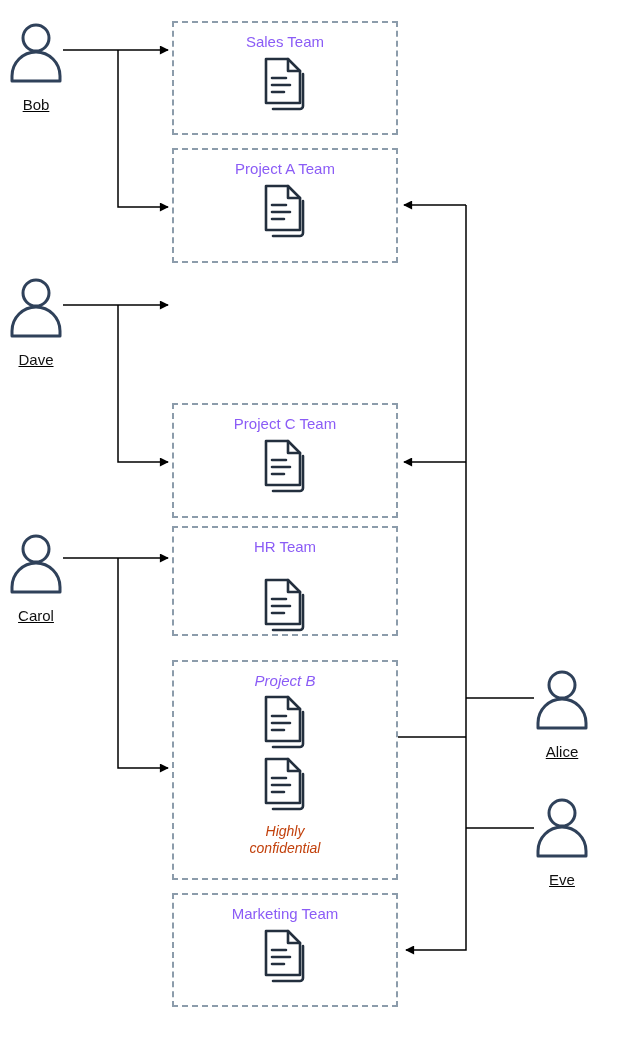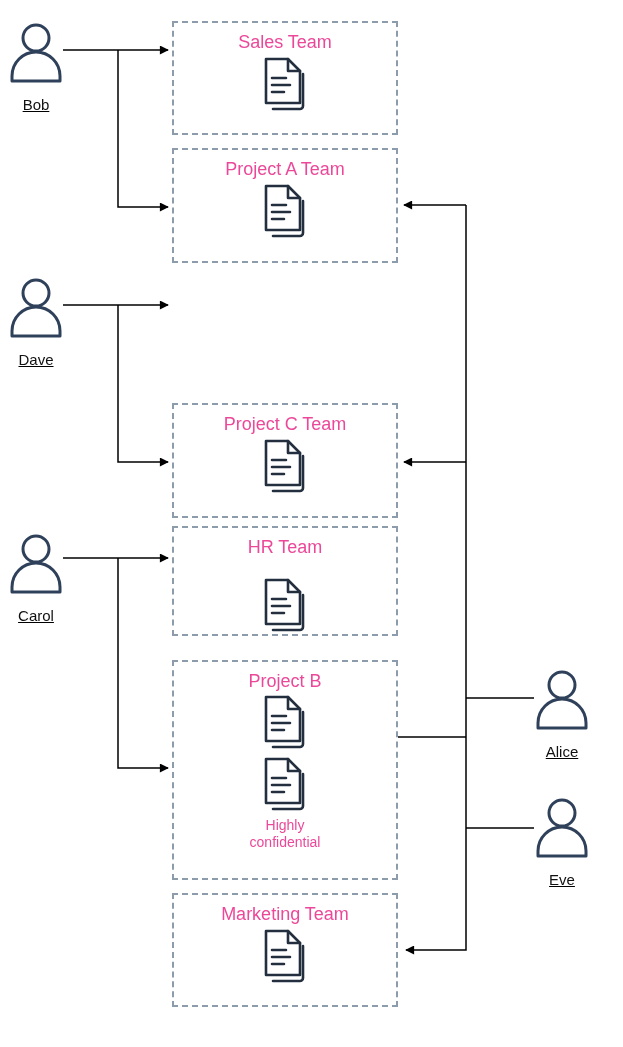--- a/index.html
+++ b/index.html
@@ -23,42 +23,42 @@
     width: 226px;
     box-sizing: border-box;
     border: 2px dashed #8c9cab;
     background: #ffffff;
     display: flex;
     flex-direction: column;
     align-items: center;
     padding-top: 9px;
   }
   .team-label {
-    font-size: 18px;
+    font-size: 15px;
     line-height: 20px;
-    color: #ec4899;
+    color: #8b5cf6;
     text-align: left;
     white-space: nowrap;
   }
   .doc-icon { margin-top: 5px; flex: 0 0 auto; }
   .t-sales     { top: 21px;  height: 114px; }
   .t-proja     { top: 148px; height: 115px; }
   .t-it        { top: 274px; height: 116px; }
   .t-projc     { top: 403px; height: 115px; }
   .t-hr        { top: 526px; height: 110px; gap: 16px; }
-  .t-projb     { top: 660px; height: 220px; }
+  .t-projb     { top: 660px; height: 220px; font-style: italic; }
   .t-marketing { top: 893px; height: 114px; }
   .t-projb .doc-icon { margin-top: 4px; }
   .team-note {
     font-size: 14px;
     line-height: 17px;
-    color: #ec4899;
+    color: #c2410c;
     text-align: center;
     max-width: 96px;
-    margin-top: 2px;
+    margin-top: 8px;
   }
   .person {
     position: absolute;
     width: 56px;
     display: flex;
     flex-direction: column;
     align-items: center;
     text-decoration: underline;
   }
   .person-label {

